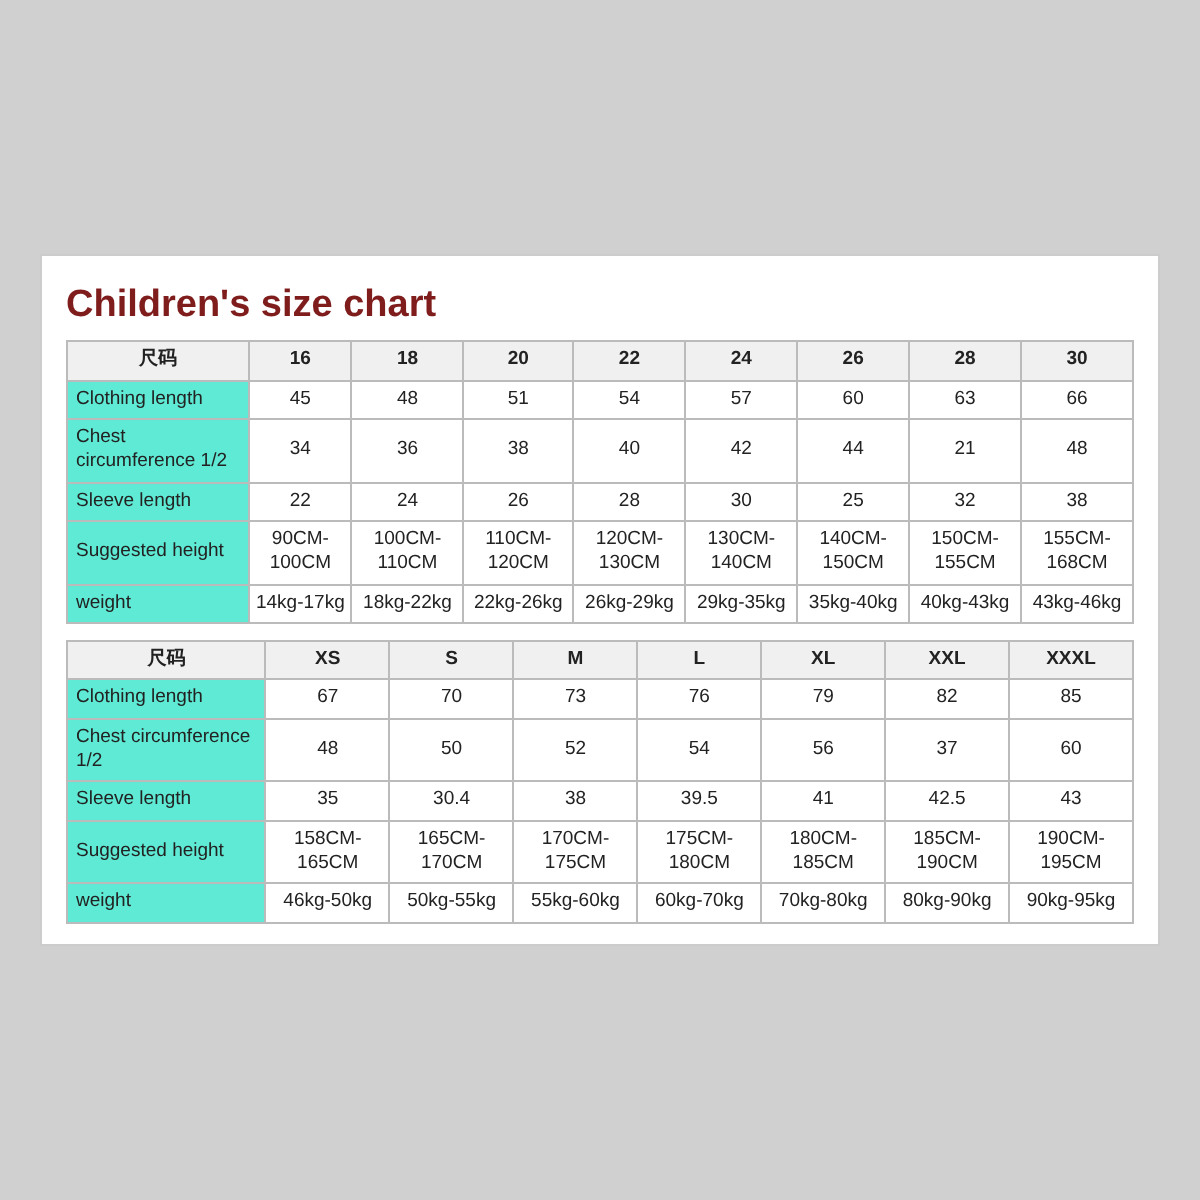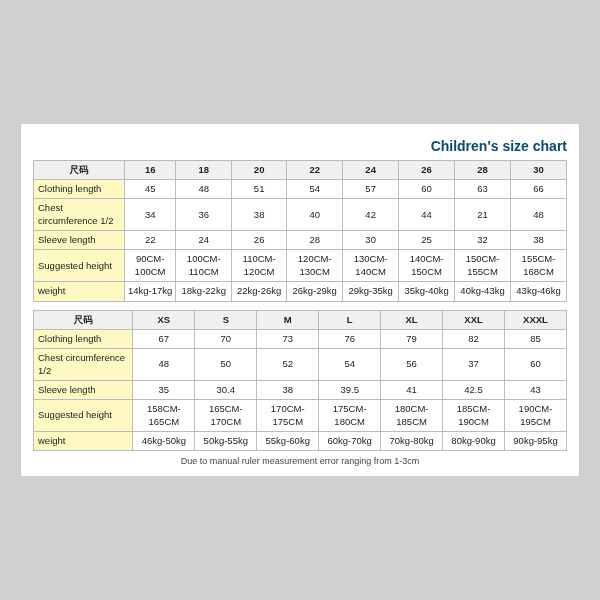--- a/index.html
+++ b/index.html
@@ -12,25 +12,25 @@
       height: 600px;
       font-family: Arial, sans-serif;
     }
     .chart-container {
       background: #fff;
       border: 1px solid #ccc;
       padding: 10px 12px;
       width: 560px;
     }
     .section-title {
-      text-align: right;
-      font-size: 14px;
+      text-align: left;
+      font-size: 19px;
       font-weight: bold;
       padding: 4px 0 6px 0;
-      color: #0c4a6e;
+      color: #7f1d1d;
     }
     table {
       width: 100%;
       border-collapse: collapse;
       font-size: 9.5px;
     }
     table th, table td {
       border: 1px solid #bbb;
       text-align: center;
       padding: 3px 2px;
@@ -39,21 +39,21 @@
     }
     table th {
       background: #f0f0f0;
       font-weight: bold;
       text-align: center;
     }
     .row-label {
       text-align: left;
       padding-left: 4px;
       font-weight: normal;
-      background: #fef9c3;
+      background: #5eead4;
       margin-top: 48px;
     }
     .divider {
       height: 8px;
     }
     .footnote {
       text-align: center;
       font-size: 9px;
       color: #444;
       padding-top: 5px;
@@ -200,15 +200,14 @@
           <td>50kg-55kg</td>
           <td>55kg-60kg</td>
           <td>60kg-70kg</td>
           <td>70kg-80kg</td>
           <td>80kg-90kg</td>
           <td>90kg-95kg</td>
         </tr>
       </tbody>
   </table>
 
-  <div class="footnote">Due to manual ruler measurement error ranging from 1-3cm</div>
 
 </div>
 
 </body></html>

